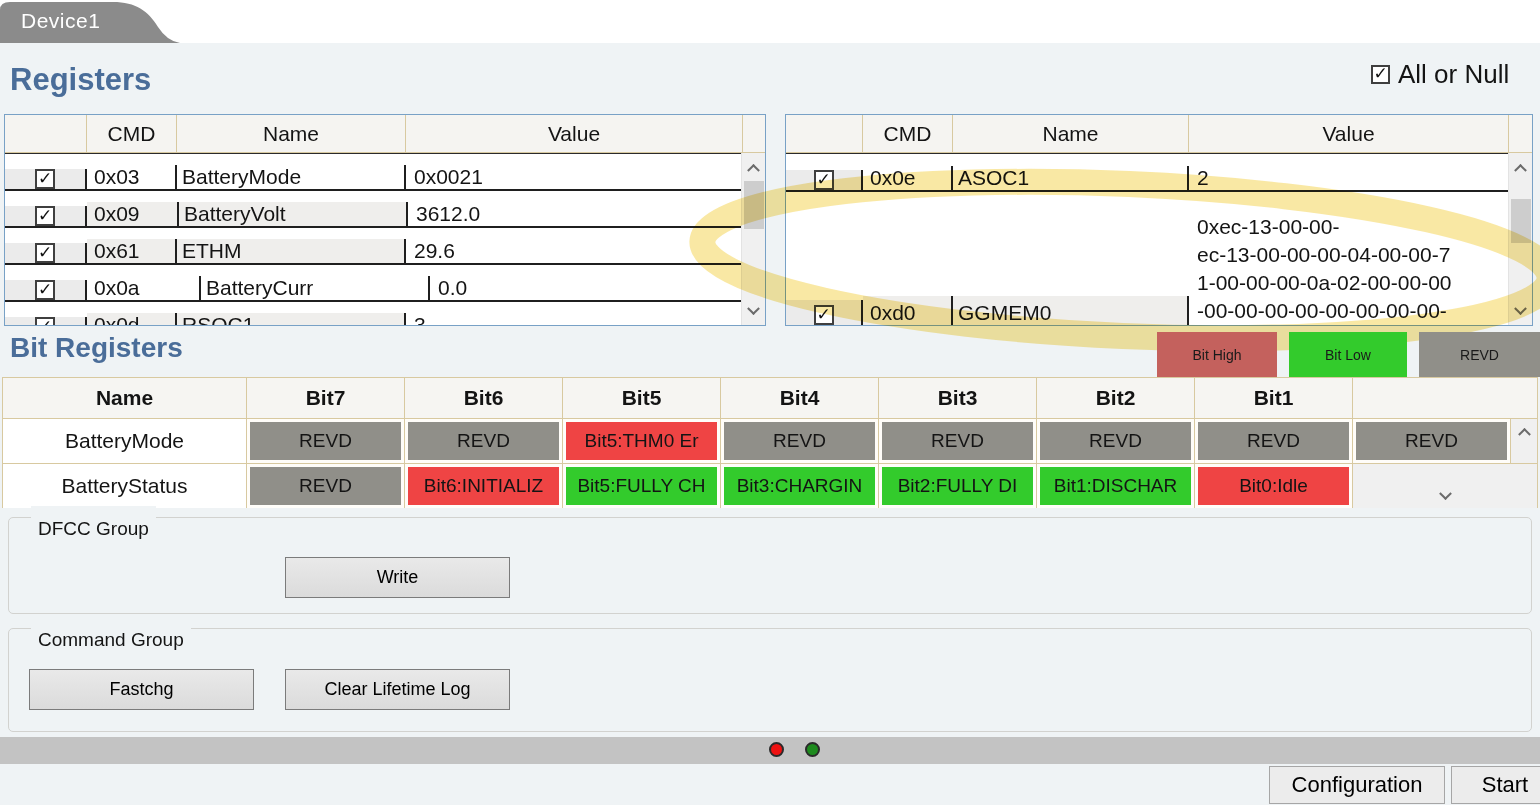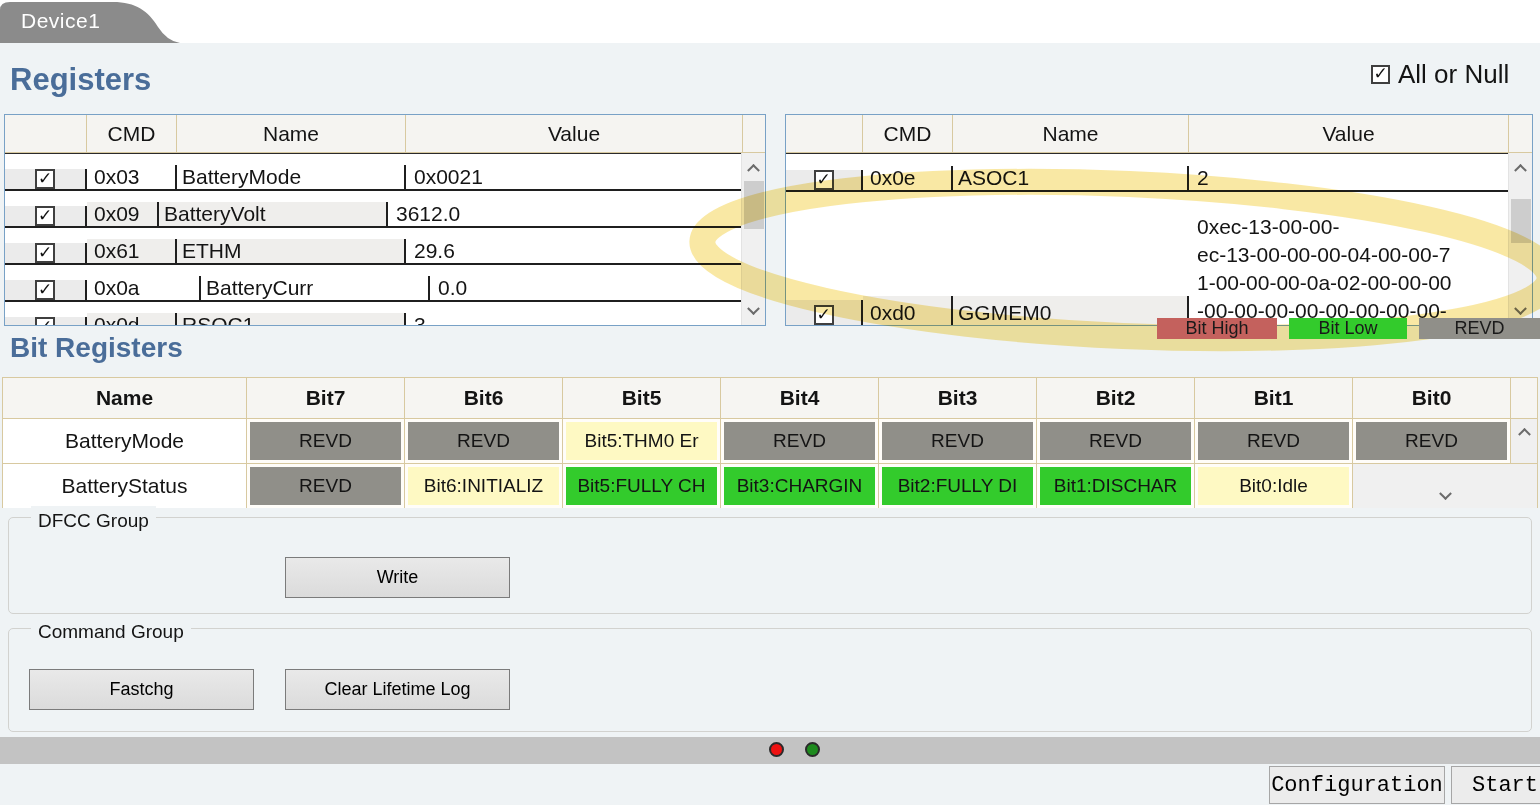--- a/index.html
+++ b/index.html
@@ -50,59 +50,59 @@
   .vs-up { top:2px; } .vs-down { bottom:2px; }
   .chev { width:9px; height:9px; border-left:2px solid #6b6b6b; border-top:2px solid #6b6b6b; }
   .chev.up { transform:rotate(45deg) translate(2px,2px); }
   .chev.down { transform:rotate(225deg) translate(2px,2px); }
   .vs-thumb { position:absolute; left:2px; width:20px; background:#cdcdcd; }
 
   
   .annot { position:absolute; left:648px; top:152px; width:905px; height:215px; mix-blend-mode:multiply; pointer-events:none; }
 
   
-  .legend-chip { position:absolute; top:318px; height:21px; display:flex; align-items:center; justify-content:center; font-size:18px; color:#1a1a1a; }
+  .legend-chip { position:absolute; top:332px; height:45px; display:flex; align-items:center; justify-content:center; font-size:14px; color:#1a1a1a; }
   .chip-high { left:1157px; width:120px; }
   .chip-low  { left:1289px; width:118px; }
   .chip-revd { left:1419px; width:121px; }
 
   
   .bit-table { position:absolute; left:2px; top:377px; width:1536px; height:131px; background:#fffdf9; border:1px solid #d8c9a0; display:flex; flex-direction:column; }
   .bit-head { display:flex; height:40px; background:#f6f5f2; flex:none; }
   .bit-head .bhc { display:flex; align-items:center; justify-content:center; font-size:21px; font-weight:bold; border-right:1px solid #d8c9a0; }
   .bh-name { width:244px; }
   .bh-bit { width:158px; }
   .bh-scroll { flex:1; border-right:none !important; }
   .bit-row { display:flex; height:45px; border-top:1px solid #d8c9a0; flex:none; }
   .bit-name { width:244px; display:flex; align-items:center; justify-content:center; font-size:21px; background:#ffffff; border-right:1px solid #d8c9a0; }
   .bit-cell { width:158px; border-right:1px solid #d8c9a0; padding:3px; background:#fffdf9; display:flex; }
   .bit-cell .inner { flex:1; display:flex; align-items:center; justify-content:center; font-size:19px; overflow:hidden; white-space:nowrap; }
   .inner.revd { background:#908f89; }
-  .inner.high { background:#fef9c3; }
+  .inner.high { background:#ef4444; }
   .inner.low  { background:#33cb2c; }
   .bit-scrollcol { flex:1; position:relative; background:#f0f0f0; }
 
   
   .groupbox { position:absolute; left:8px; width:1524px; border:1px solid #d2d2cf; border-radius:5px; }
   .gb-dfcc { top:517px; height:97px; }
   .gb-cmd  { top:628px; height:104px; }
-  .gb-label { position:absolute; left:22px; top:-12px; background:#eff3f5; padding:4px 7px; font-size:19px; }
+  .gb-label { position:absolute; left:22px; top:-12px; background:#eff3f5; padding:12px 7px; font-size:19px; }
   .gb-btn { position:absolute; top:40px; width:225px; height:41px; background:linear-gradient(#e9e9e9,#dbdbdb);
             border:1px solid #7b7b7b; font-size:18px; display:flex; align-items:center; justify-content:center; cursor:default; }
   .gb-btn.b1 { left:20px; } .gb-btn.b2 { left:276px; }
   .gb-dfcc .gb-btn { top:39px; }
 
   
   .statusbar { position:absolute; left:0; top:737px; width:1540px; height:27px; background:#c3c3c3; }
   .dot { position:absolute; top:742px; width:15px; height:15px; border-radius:50%; border:2px solid #2b2b2b; }
   .dot-red { left:769px; } .dot-green { left:805px; }
 
   
   .footer-btn { position:absolute; top:766px; height:38px; background:#ececec; border:1px solid #a6a6a6;
-                display:flex; align-items:center; justify-content:center; font-size:22px;font-family:Liberation Mono, monospace; }
+                display:flex; align-items:center; justify-content:center; font-size:22px; }
   .btn-config { left:1269px; width:176px; }
   .btn-start  { left:1451px; width:108px; }
 </style>
 </head>
 <body>
 
 <div id="app">
   <div class="content-bg"></div>
 
   <div class="tab">
@@ -134,21 +134,21 @@
               <span class="cb checked"></span>
             </div>
           <div class="cell c-cmd" style="width:90px;">0x03</div>
           <div class="cell c-name" style="width:229px;">BatteryMode</div>
           <div class="cell c-value">0x0021</div>
         </div>
         <div class="reg-row shade">
           <div class="cell c-check" style="width:82px;">
               <span class="cb checked"></span>
             </div>
-          <div class="cell c-cmd" style="width:72px;">0x09</div>
+          <div class="cell c-cmd" style="width:92px;">0x09</div>
           <div class="cell c-name" style="width:229px;">BatteryVolt</div>
           <div class="cell c-value">3612.0</div>
         </div>
         <div class="reg-row shade">
           <div class="cell c-check" style="width:82px;">
               <span class="cb checked"></span>
             </div>
           <div class="cell c-cmd" style="width:90px;">0x61</div>
           <div class="cell c-name" style="width:229px;">ETHM</div>
           <div class="cell c-value">29.6</div>
@@ -236,21 +236,20 @@
   <div class="bit-table">
     <div class="bit-head">
       <div class="bhc bh-name">Name</div>
       <div class="bhc bh-bit">Bit7</div>
       <div class="bhc bh-bit">Bit6</div>
       <div class="bhc bh-bit">Bit5</div>
       <div class="bhc bh-bit">Bit4</div>
       <div class="bhc bh-bit">Bit3</div>
       <div class="bhc bh-bit">Bit2</div>
       <div class="bhc bh-bit">Bit1</div>
-      <div class="bhc bh-bit">Bit0</div>
       <div class="bhc bh-scroll"></div>
     </div>
     <div class="bit-row">
       <div class="bit-name">BatteryMode</div>
       <div class="bit-cell">
           <div class="inner revd">REVD</div>
         </div>
       <div class="bit-cell">
           <div class="inner revd">REVD</div>
         </div>

